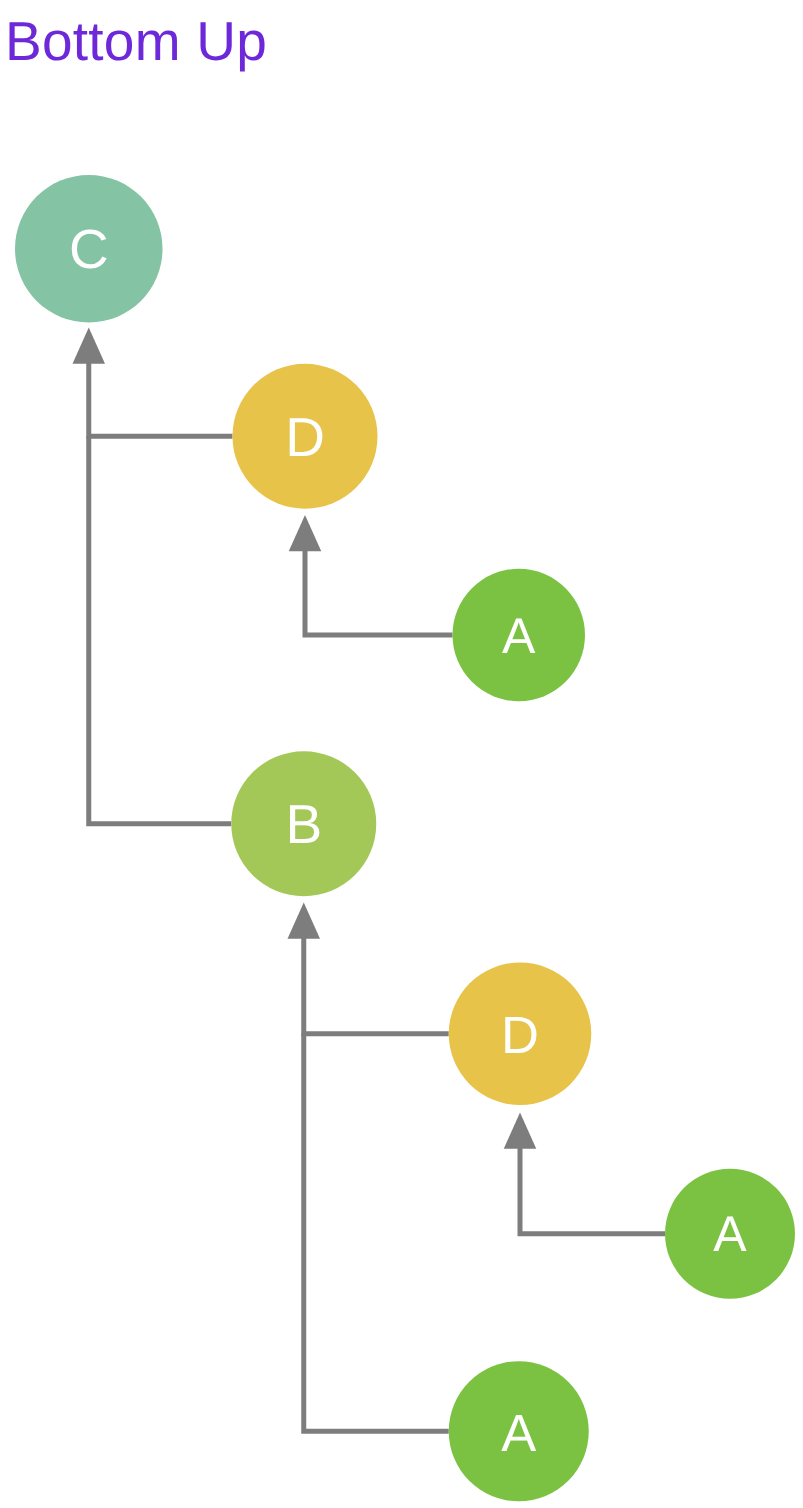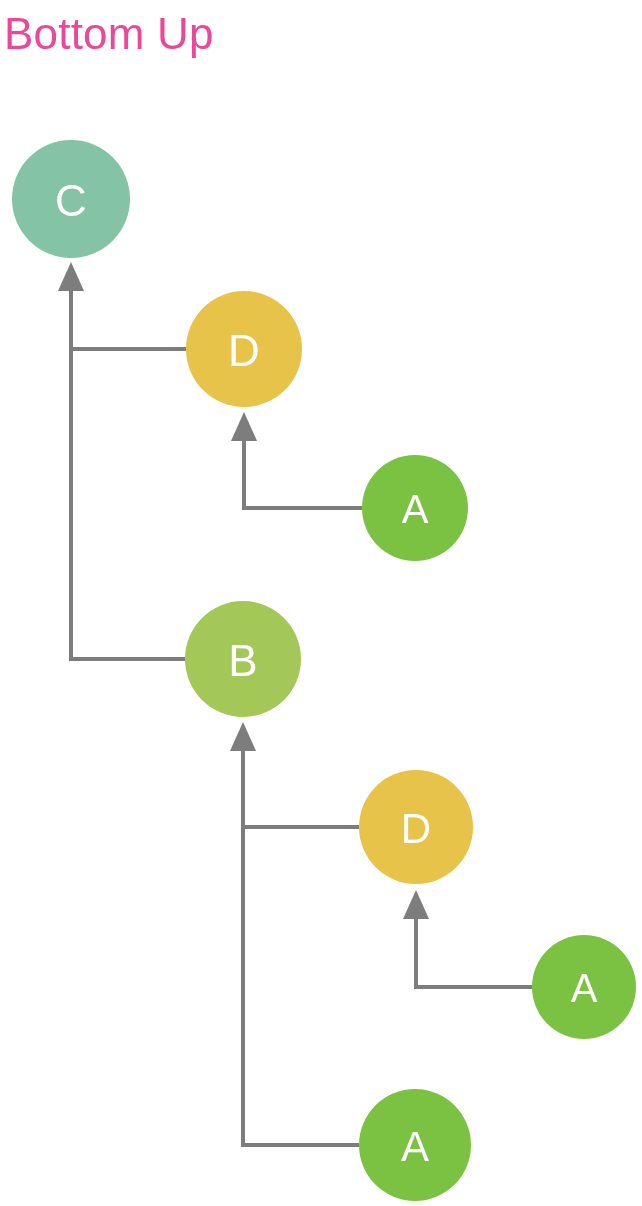--- a/index.html
+++ b/index.html
@@ -56,21 +56,21 @@
   }
   .arrow-head {
     fill: #7d7d7d;
   }
 </style>
 </head>
 <body>
 
 <div id="canvas" style="background: rgb(255, 255, 255);">
 
-  <div id="diagram-title" style="color: #ec4899;">Bottom Up</div>
+  <div id="diagram-title" style="color: #6d28d9;">Bottom Up</div>
 
   <svg id="graph" viewBox="0 0 642 1206" xmlns="http://www.w3.org/2000/svg">
 
     <g>
       <path class="edge-line" d="M 186 349 L 71 349 L 71 268" stroke="#7d7d7d"></path>
       <path class="edge-line" d="M 185 659 L 71 659 L 71 349" stroke="#7d7d7d"></path>
       <path class="edge-line" d="M 362 508 L 244 508 L 244 418" stroke="#7d7d7d"></path>
       <path class="edge-line" d="M 359 827 L 243 827 L 243 728" stroke="#7d7d7d"></path>
       <path class="edge-line" d="M 359 1145 L 243 1145 L 243 827" stroke="#7d7d7d"></path>
       <path class="edge-line" d="M 532 987 L 416 987 L 416 896" stroke="#7d7d7d"></path>

